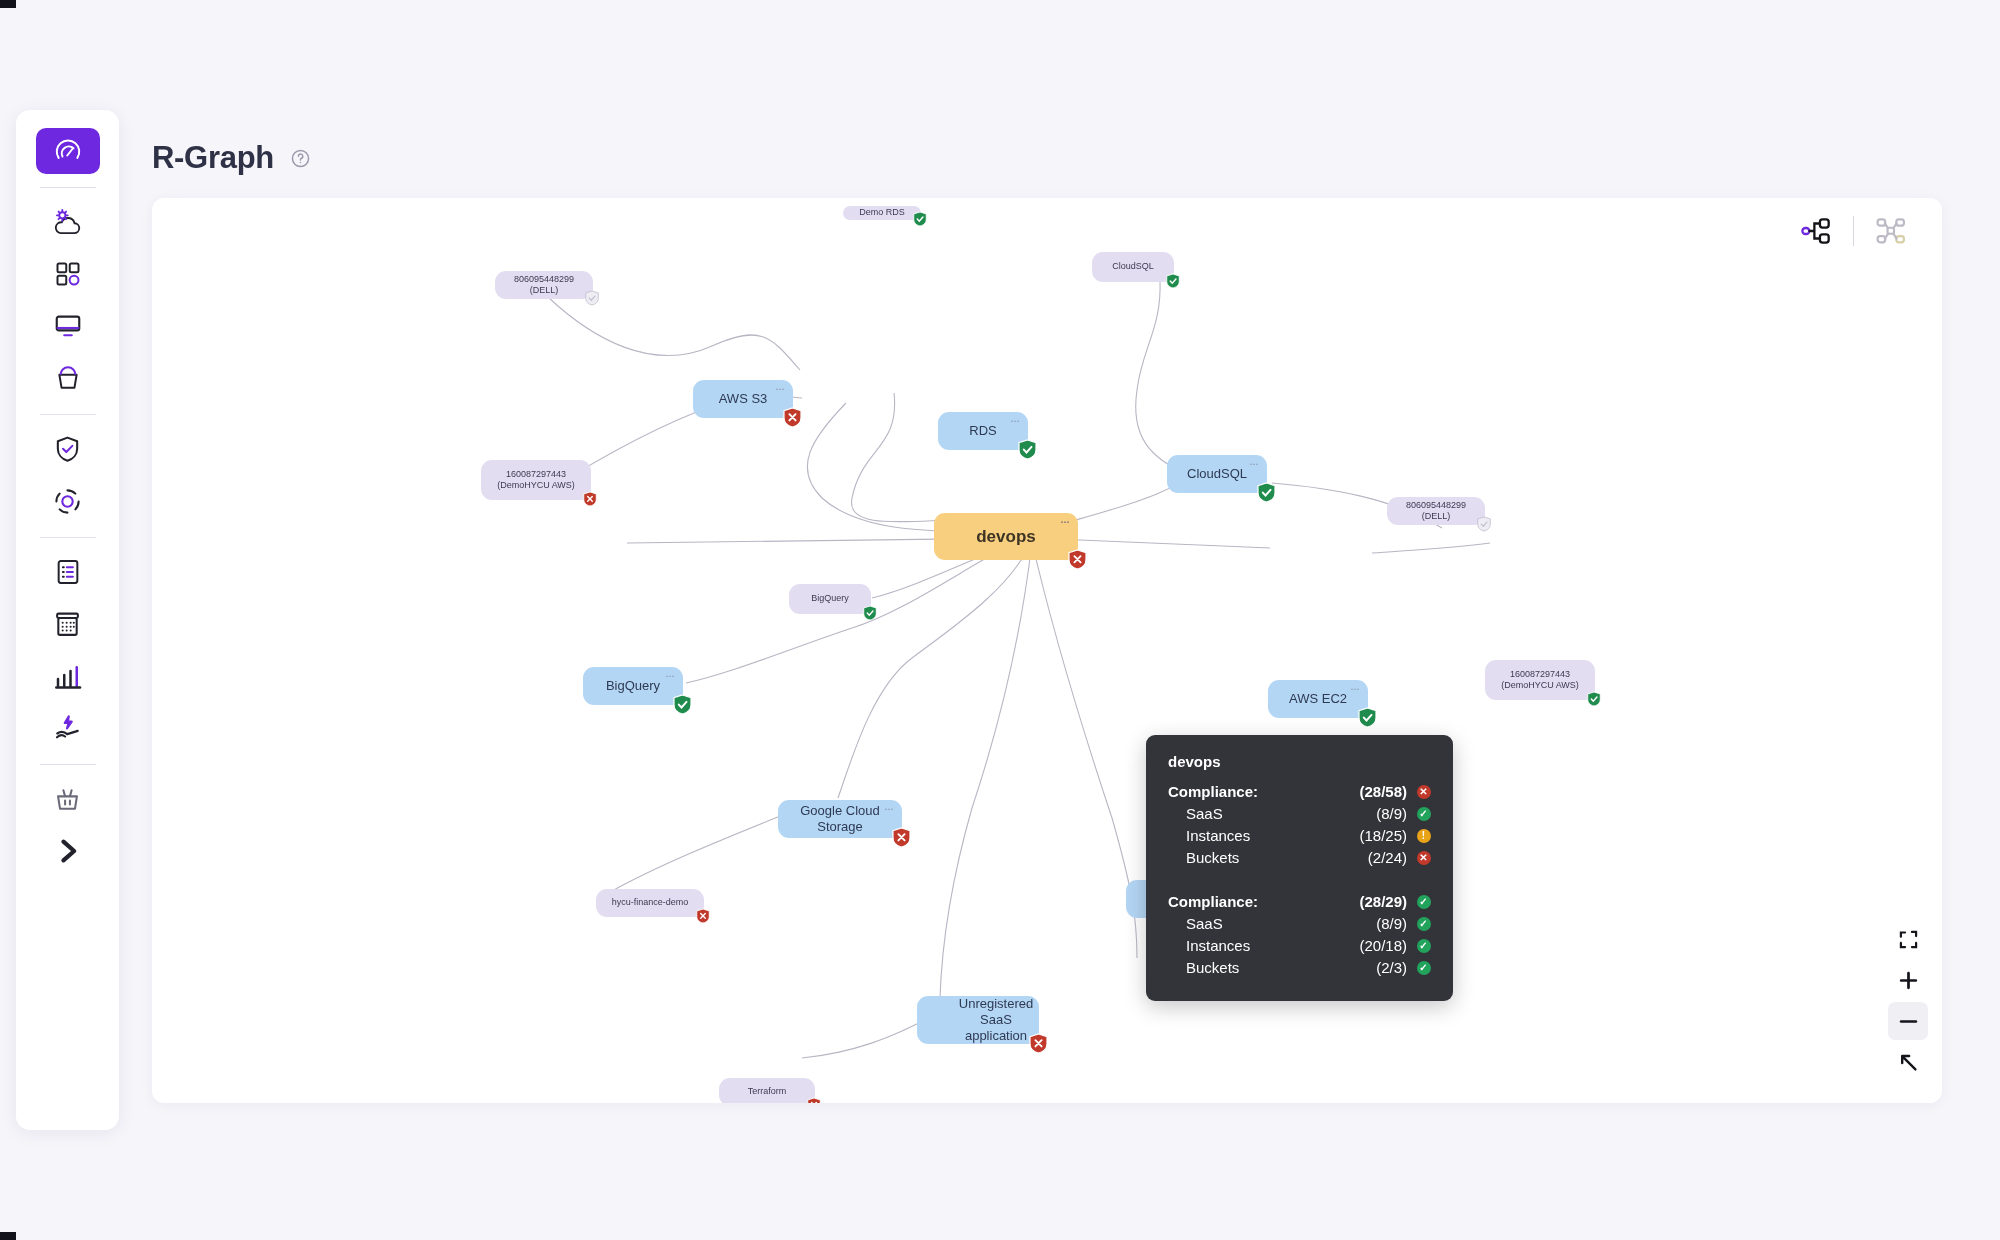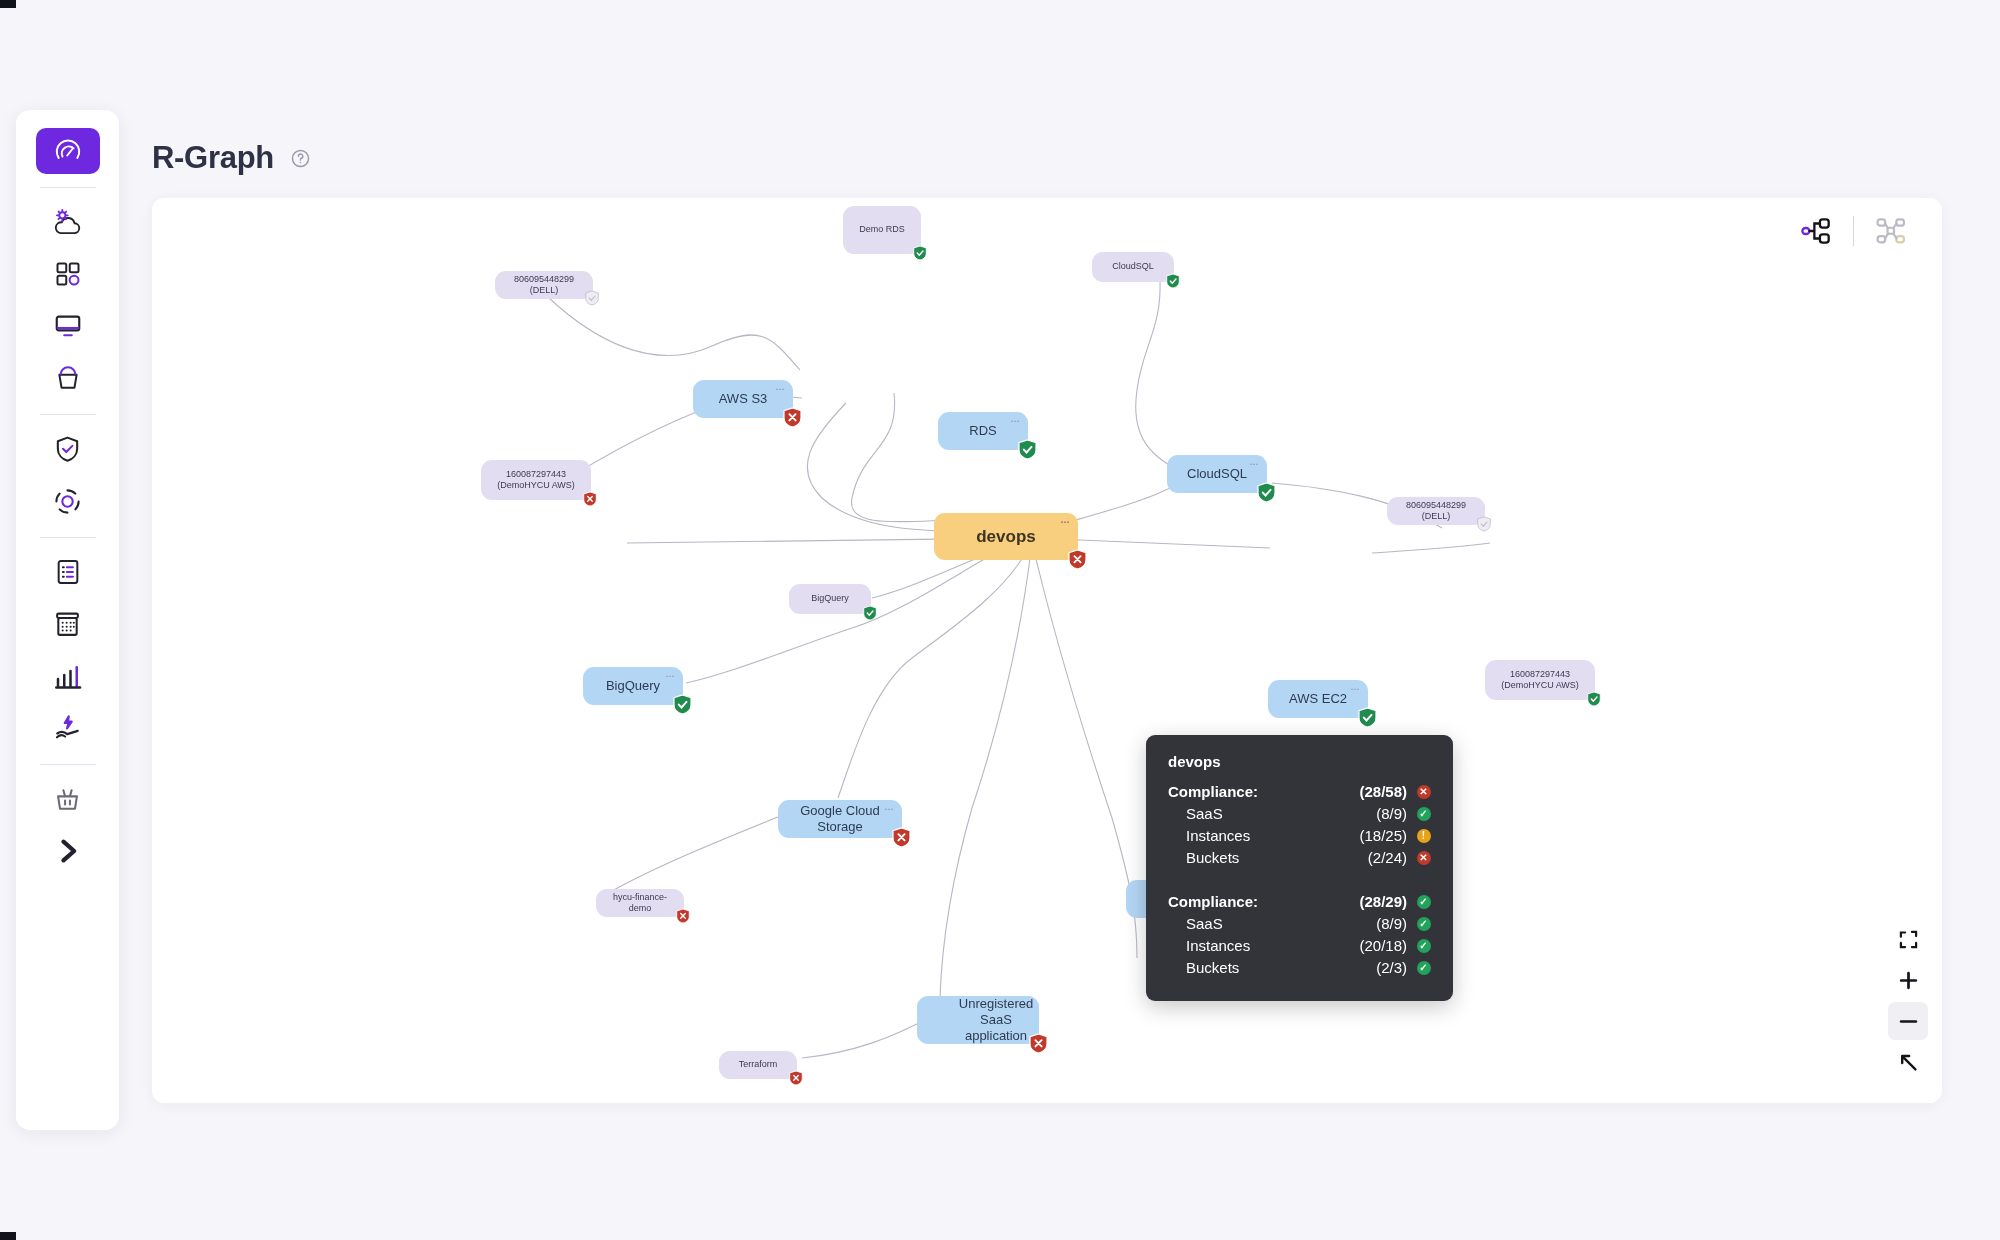--- a/index.html
+++ b/index.html
@@ -326,21 +326,21 @@
         <path d="M1220 355 C 1260 352, 1300 350, 1338 345"></path>
         <path d="M880 342 C 860 390, 800 430, 760 460 C 720 490, 700 560, 686 600"></path>
         <path d="M660 605 C 600 630, 520 660, 460 693"></path>
         <path d="M880 344 C 870 430, 850 520, 820 610 C 800 680, 790 740, 788 800"></path>
         <path d="M780 818 C 740 840, 700 855, 650 860"></path>
         <path d="M880 344 C 900 430, 930 530, 960 620 C 980 690, 985 720, 985 760"></path>
       </g>
     </svg>
 
     <div id="nodes-layer">
-        <div class="node account" style="left: 691px; top: 8px; width: 78px; height: 48px;">
+        <div class="node account" style="left: 691px; top: 8px; width: 78px; height: 14px;">
           <span style="white-space: pre-line; padding: 0px 7px;">Demo RDS</span>
           <span class="badge small">
             <svg width="14" height="16" viewBox="0 0 19 21">
     <path d="M9.5 1 18 3.6v7.2c0 4.6-3.4 8.2-8.5 9.2C4.4 19 1 15.4 1 10.8V3.6z" fill="#1f8b4d" stroke="#fff" stroke-width="1.2"></path>
     <path d="m5.8 10.6 2.7 2.9 5-5.6" stroke="#fff" stroke-width="2" fill="none" stroke-linecap="round"></path>
             </svg>
           </span>
         </div>
         <div class="node account" style="left: 343px; top: 73px; width: 98px; height: 28px;">
           <span style="white-space: pre-line; padding: 0px 7px;">806095448299 (DELL)</span>
@@ -451,21 +451,21 @@
         <div class="node resource" style="left: 626px; top: 602px; width: 124px; height: 38px;">
           <span class="dots">⋯</span>
           <span style="white-space: pre-line; padding: 0px 7px;">Google Cloud Storage</span>
           <span class="badge">
             <svg width="19" height="21" viewBox="0 0 19 21">
     <path d="M9.5 1 18 3.6v7.2c0 4.6-3.4 8.2-8.5 9.2C4.4 19 1 15.4 1 10.8V3.6z" fill="#c0392b" stroke="#fff" stroke-width="1.2"></path>
     <path d="M6.4 7.2 12.6 13.4M12.6 7.2 6.4 13.4" stroke="#fff" stroke-width="1.9" stroke-linecap="round"></path>
             </svg>
           </span>
         </div>
-        <div class="node account" style="left: 444px; top: 691px; width: 88px; height: 28px;">
+        <div class="node account" style="left: 444px; top: 691px; width: 108px; height: 28px;">
           <span style="white-space: pre-line; padding: 0px 7px;">hycu-finance-demo</span>
           <span class="badge small">
             <svg width="14" height="16" viewBox="0 0 19 21">
     <path d="M9.5 1 18 3.6v7.2c0 4.6-3.4 8.2-8.5 9.2C4.4 19 1 15.4 1 10.8V3.6z" fill="#c0392b" stroke="#fff" stroke-width="1.2"></path>
     <path d="M6.4 7.2 12.6 13.4M12.6 7.2 6.4 13.4" stroke="#fff" stroke-width="1.9" stroke-linecap="round"></path>
             </svg>
           </span>
         </div>
         <div class="node resource" style="left: 974px; top: 682px; width: 78px; height: 38px;">
           <span class="dots">⋯</span>
@@ -480,21 +480,21 @@
         <div class="node resource" style="left: 765px; top: 798px; width: 122px; height: 48px;">
           <span class="dots">⋯</span>
           <span style="white-space: pre-line; padding: 0px 7px; margin-left: 36px;">Unregistered SaaS application</span>
           <span class="badge">
             <svg width="19" height="21" viewBox="0 0 19 21">
     <path d="M9.5 1 18 3.6v7.2c0 4.6-3.4 8.2-8.5 9.2C4.4 19 1 15.4 1 10.8V3.6z" fill="#c0392b" stroke="#fff" stroke-width="1.2"></path>
     <path d="M6.4 7.2 12.6 13.4M12.6 7.2 6.4 13.4" stroke="#fff" stroke-width="1.9" stroke-linecap="round"></path>
             </svg>
           </span>
         </div>
-        <div class="node account" style="left: 567px; top: 853px; width: 78px; height: 28px;">
+        <div class="node account" style="left: 567px; top: 880px; width: 96px; height: 28px;">
           <span style="white-space: pre-line; padding: 0px 7px;">Terraform</span>
           <span class="badge small">
             <svg width="14" height="16" viewBox="0 0 19 21">
     <path d="M9.5 1 18 3.6v7.2c0 4.6-3.4 8.2-8.5 9.2C4.4 19 1 15.4 1 10.8V3.6z" fill="#c0392b" stroke="#fff" stroke-width="1.2"></path>
     <path d="M6.4 7.2 12.6 13.4M12.6 7.2 6.4 13.4" stroke="#fff" stroke-width="1.9" stroke-linecap="round"></path>
             </svg>
           </span>
         </div>
       </div>
 

